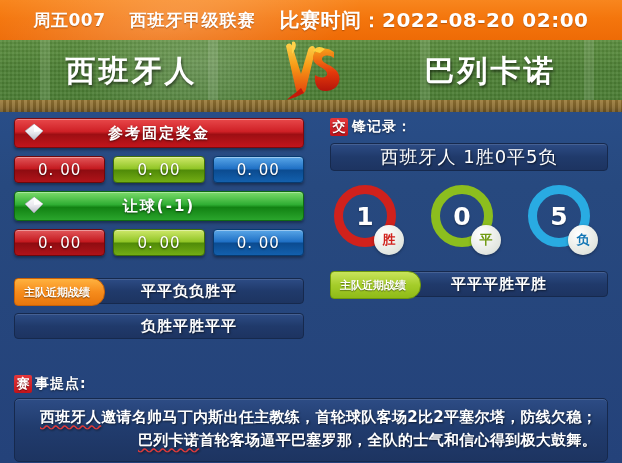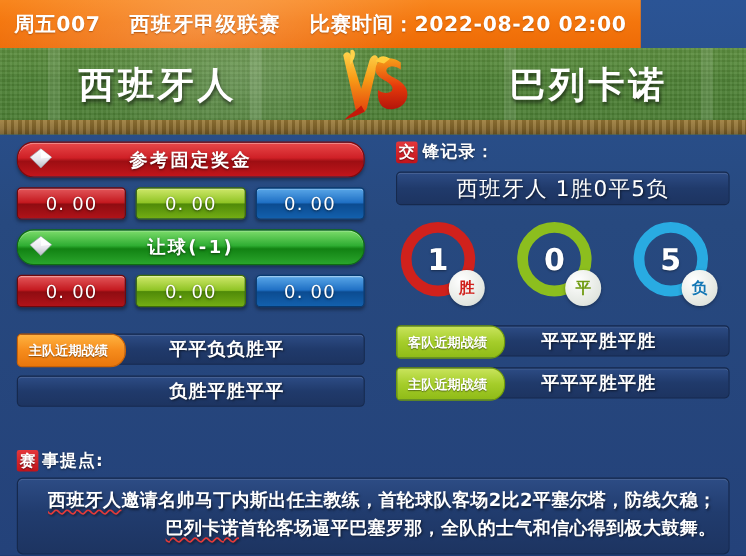--- a/index.html
+++ b/index.html
@@ -5,33 +5,33 @@
   html,body{margin:0;padding:0;}
   body{
     width:622px;height:463px;overflow:hidden;
     font-family:"DejaVu Sans","Liberation Sans",sans-serif;
     background:#1b3a73;
   }
   .screen{position:relative;width:622px;height:463px;overflow:hidden;
     background:linear-gradient(180deg,#2b5495 0%,#27497f 40%,#24427a 100%);}
 
   
-  .header{position:absolute;left:0;top:0;width:534px;height:40px;
+  .header{position:absolute;left:0;top:0;width:622px;height:40px;
     background:linear-gradient(180deg,#f8861e 0%,#f4760d 45%,#ee6b06 100%);
     overflow:hidden;}
   .header:after{content:"";position:absolute;left:-40px;top:-60px;width:420px;height:160px;
     background:radial-gradient(ellipse at center,rgba(255,255,255,.22),rgba(255,255,255,0) 65%);
     transform:rotate(-8deg);pointer-events:none;}
   .header-inner{position:relative;height:40px;display:flex;align-items:center;
     justify-content:center;gap:24px;color:#fff;z-index:2;}
   .h-round{font-size:17px;font-weight:bold;letter-spacing:.5px;
     text-shadow:0 1px 1px rgba(120,50,0,.5);}
   .h-league{font-size:17px;font-weight:bold;letter-spacing:1px;
     text-shadow:0 1px 1px rgba(120,50,0,.5);}
-  .h-time{font-size:17px;font-weight:bold;letter-spacing:.5px;
+  .h-time{font-size:20px;font-weight:bold;letter-spacing:.5px;
     text-shadow:0 1px 1px rgba(120,50,0,.5);}
 
   
   .banner{position:absolute;left:0;top:40px;width:622px;height:72px;
     background:
       repeating-linear-gradient(90deg,rgba(255,255,255,.045) 0px,rgba(255,255,255,.045) 2px,rgba(0,0,0,.03) 2px,rgba(0,0,0,.03) 4px),
       repeating-linear-gradient(0deg,rgba(0,0,0,.05) 0px,rgba(0,0,0,.05) 2px,rgba(255,255,255,.04) 2px,rgba(255,255,255,.04) 4px),
       linear-gradient(180deg,#5d8f3f 0%,#4e8136 40%,#4a7c33 100%);
     overflow:hidden;}
   .banner .stripe{position:absolute;top:0;width:10px;height:72px;
@@ -49,21 +49,21 @@
     letter-spacing:3px;text-shadow:1px 2px 3px rgba(0,0,0,.55);}
   .vs-wrap{width:96px;display:flex;align-items:center;justify-content:center;}
   .vs{width:74px;height:62px;display:block;}
 
   
   .cols{position:absolute;left:0;top:118px;width:622px;height:250px;}
   .col-left{position:absolute;left:14px;top:0;width:290px;}
   .col-right{position:absolute;left:330px;top:0;width:278px;}
 
   
-  .bar{position:relative;height:28px;border-radius:14px;margin-bottom:8px;
+  .bar{position:relative;height:28px;border-radius:4px;margin-bottom:8px;
     box-shadow:0 2px 3px rgba(0,0,0,.35), inset 0 1px 0 rgba(255,255,255,.35);
     display:flex;align-items:center;justify-content:center;}
   .bar.red{background:linear-gradient(180deg,#e8484a 0%,#cf2026 45%,#9d0e13 55%,#c2151b 100%);
     border:1px solid #7c0a0e;}
   .bar.green{background:linear-gradient(180deg,#7ddc6b 0%,#2fae33 45%,#128213 55%,#2aa52c 100%);
     border:1px solid #0f6b12;}
   .bar .diamond{position:absolute;left:8px;top:3px;width:22px;height:22px;}
   .bar .bar-text{color:#fff;font-size:15px;font-weight:bold;letter-spacing:2px;
     text-shadow:0 1px 2px rgba(0,0,0,.55);}
 
@@ -274,24 +274,20 @@
         </div>
         <div class="circle-wrap">
           <div class="ring b">
             <span>5</span>
           </div>
           <div class="badge l">负</div>
         </div>
       </div>
 
       <div class="rec-row">
-        <span class="tag lime">客队近期战绩</span>
-        <span class="rec-val">平平平胜平胜</span>
-      </div>
-      <div class="rec-row">
         <span class="tag lime">主队近期战绩</span>
         <span class="rec-val">平平平胜平胜</span>
       </div>
     </div>
   </div>
 
   <div class="tips">
     <div class="tips-title">
       <span class="tips-icon">赛</span>
       <span class="tips-label">事提点:</span>

